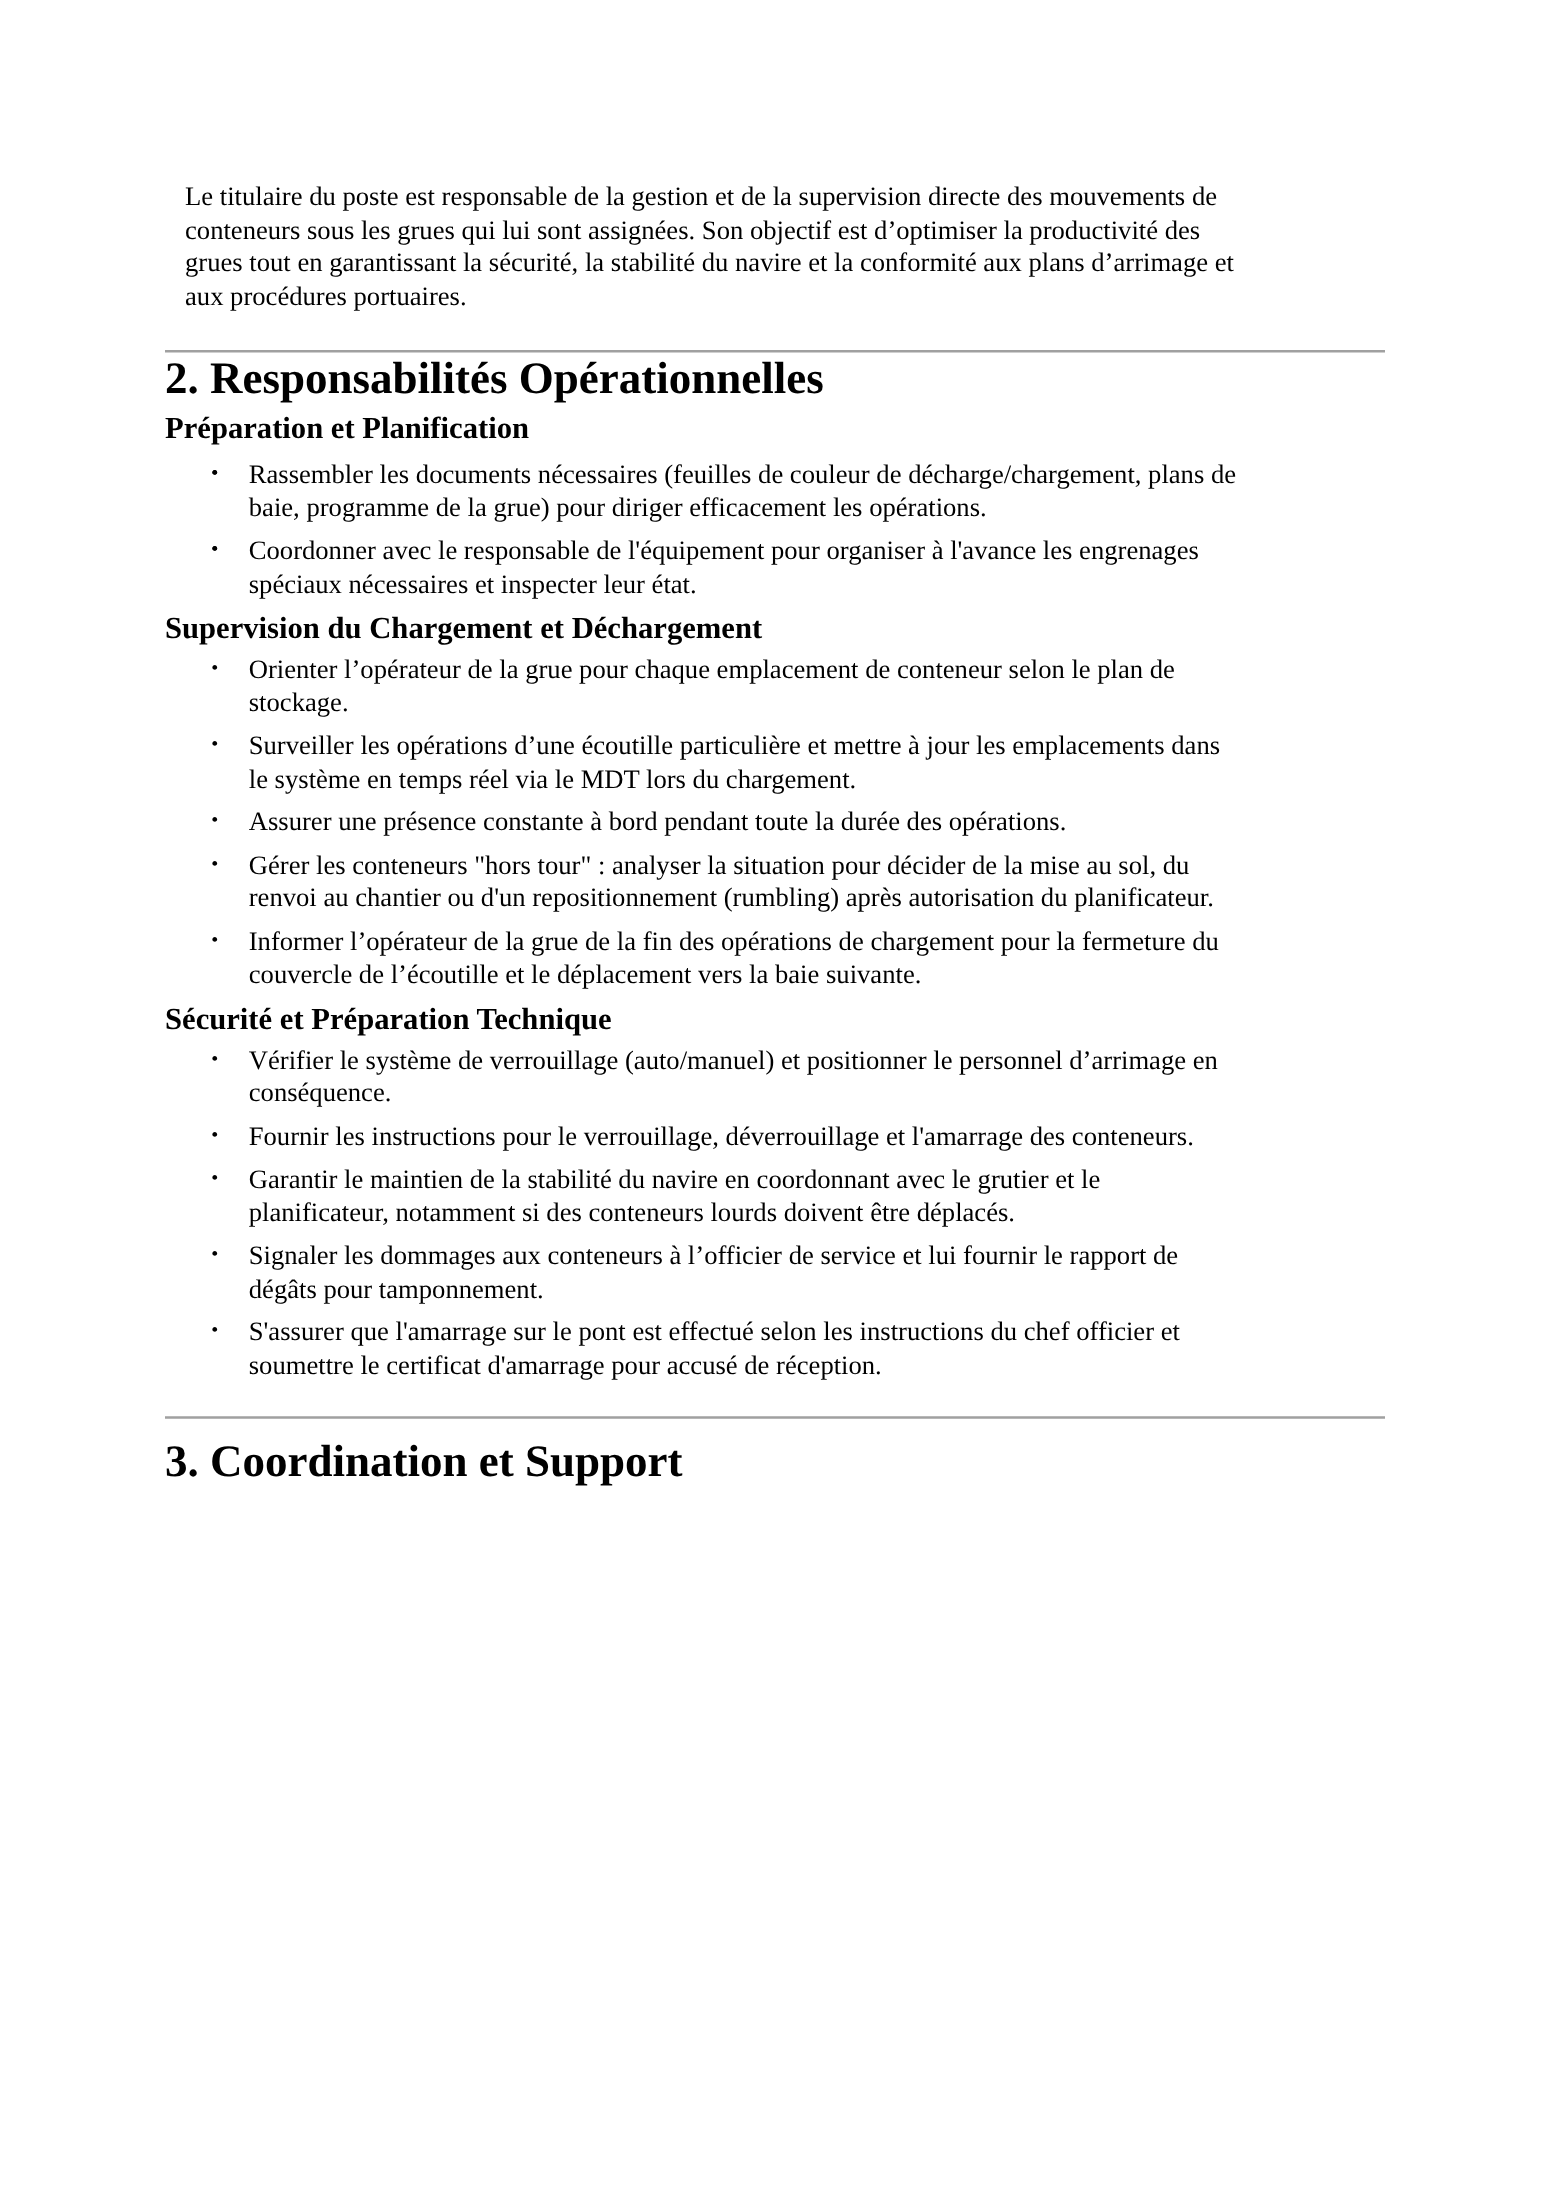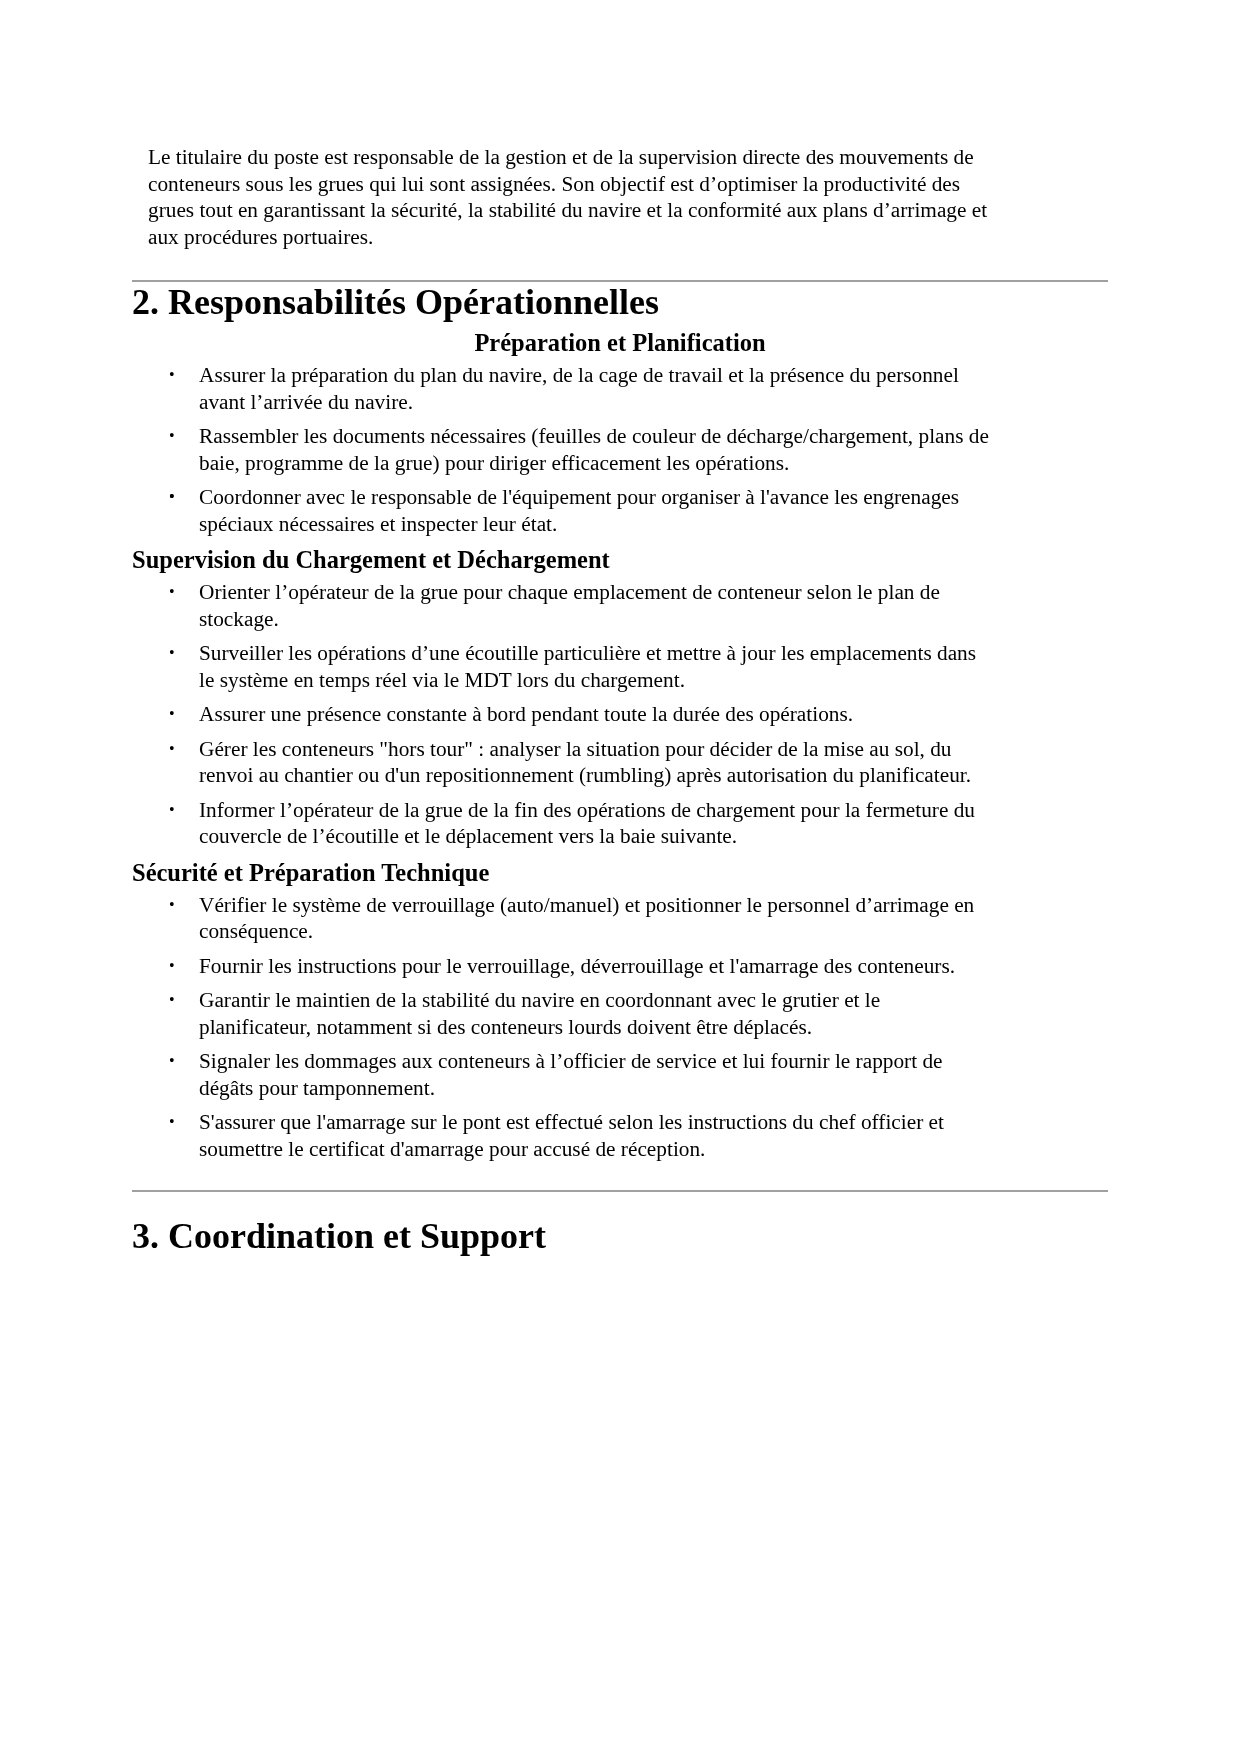--- a/index.html
+++ b/index.html
@@ -68,43 +68,43 @@
       position: absolute;
       left: 37px;
       top: 0;
       font-size: 16px;
       line-height: 26.5px;
     }
     #sec1-title { margin-top: 4px; }
     #sec1-para { margin-top: 6px; }
     #hr1 { margin-top: 30px; }
     #sec2-title { }
-    #sub-prep { margin-top: 6px; text-align: center; }
+    #sub-prep { margin-top: 6px; }
     #list-prep { margin-top: 4px; }
     #sub-sup { margin-top: 2px; }
     #list-sup { margin-top: 4px; }
     #sub-sec { margin-top: 2px; }
     #list-sec { margin-top: 4px; }
     #hr2 { margin-top: 28px; }
-    #sec3-title { margin-top: 24px; }
+    #sec3-title { margin-top: 14px; }
   </style>
 </head>
 <body>
 
 <div class="page">
 
   <p id="sec1-para">Le titulaire du poste est responsable de la gestion et de la supervision directe des mouvements de conteneurs sous les grues qui lui sont assignées. Son objectif est d’optimiser la productivité des grues tout en garantissant la sécurité, la stabilité du navire et la conformité aux plans d’arrimage et aux procédures portuaires.</p>
 
   <hr id="hr1">
 
   <h1 id="sec2-title">2. Responsabilités Opérationnelles</h1>
 
   <h3 id="sub-prep">Préparation et Planification</h3>
   <ul id="list-prep">
-    <li><span class="bullet">•</span><span>Assurer la préparation du plan du navire, de la cage de travail et la présence du personnel avant l’arrivée du navire.</span></li>
+    <li><span class="bullet">•</span></li>
     <li><span class="bullet">•</span><span>Rassembler les documents nécessaires (feuilles de couleur de décharge/chargement, plans de baie, programme de la grue) pour diriger efficacement les opérations.</span></li>
     <li><span class="bullet">•</span></li>
     <li><span class="bullet">•</span><span>Coordonner avec le responsable de l'équipement pour organiser à l'avance les engrenages spéciaux nécessaires et inspecter leur état.</span></li>
   </ul>
 
   <h3 id="sub-sup">Supervision du Chargement et Déchargement</h3>
   <ul id="list-sup">
     <li><span class="bullet">•</span><span>Orienter l’opérateur de la grue pour chaque emplacement de conteneur selon le plan de stockage.</span></li>
     <li><span class="bullet">•</span><span>Surveiller les opérations d’une écoutille particulière et mettre à jour les emplacements dans le système en temps réel via le MDT lors du chargement.</span></li>
     <li><span class="bullet">•</span><span>Assurer une présence constante à bord pendant toute la durée des opérations.</span></li>

